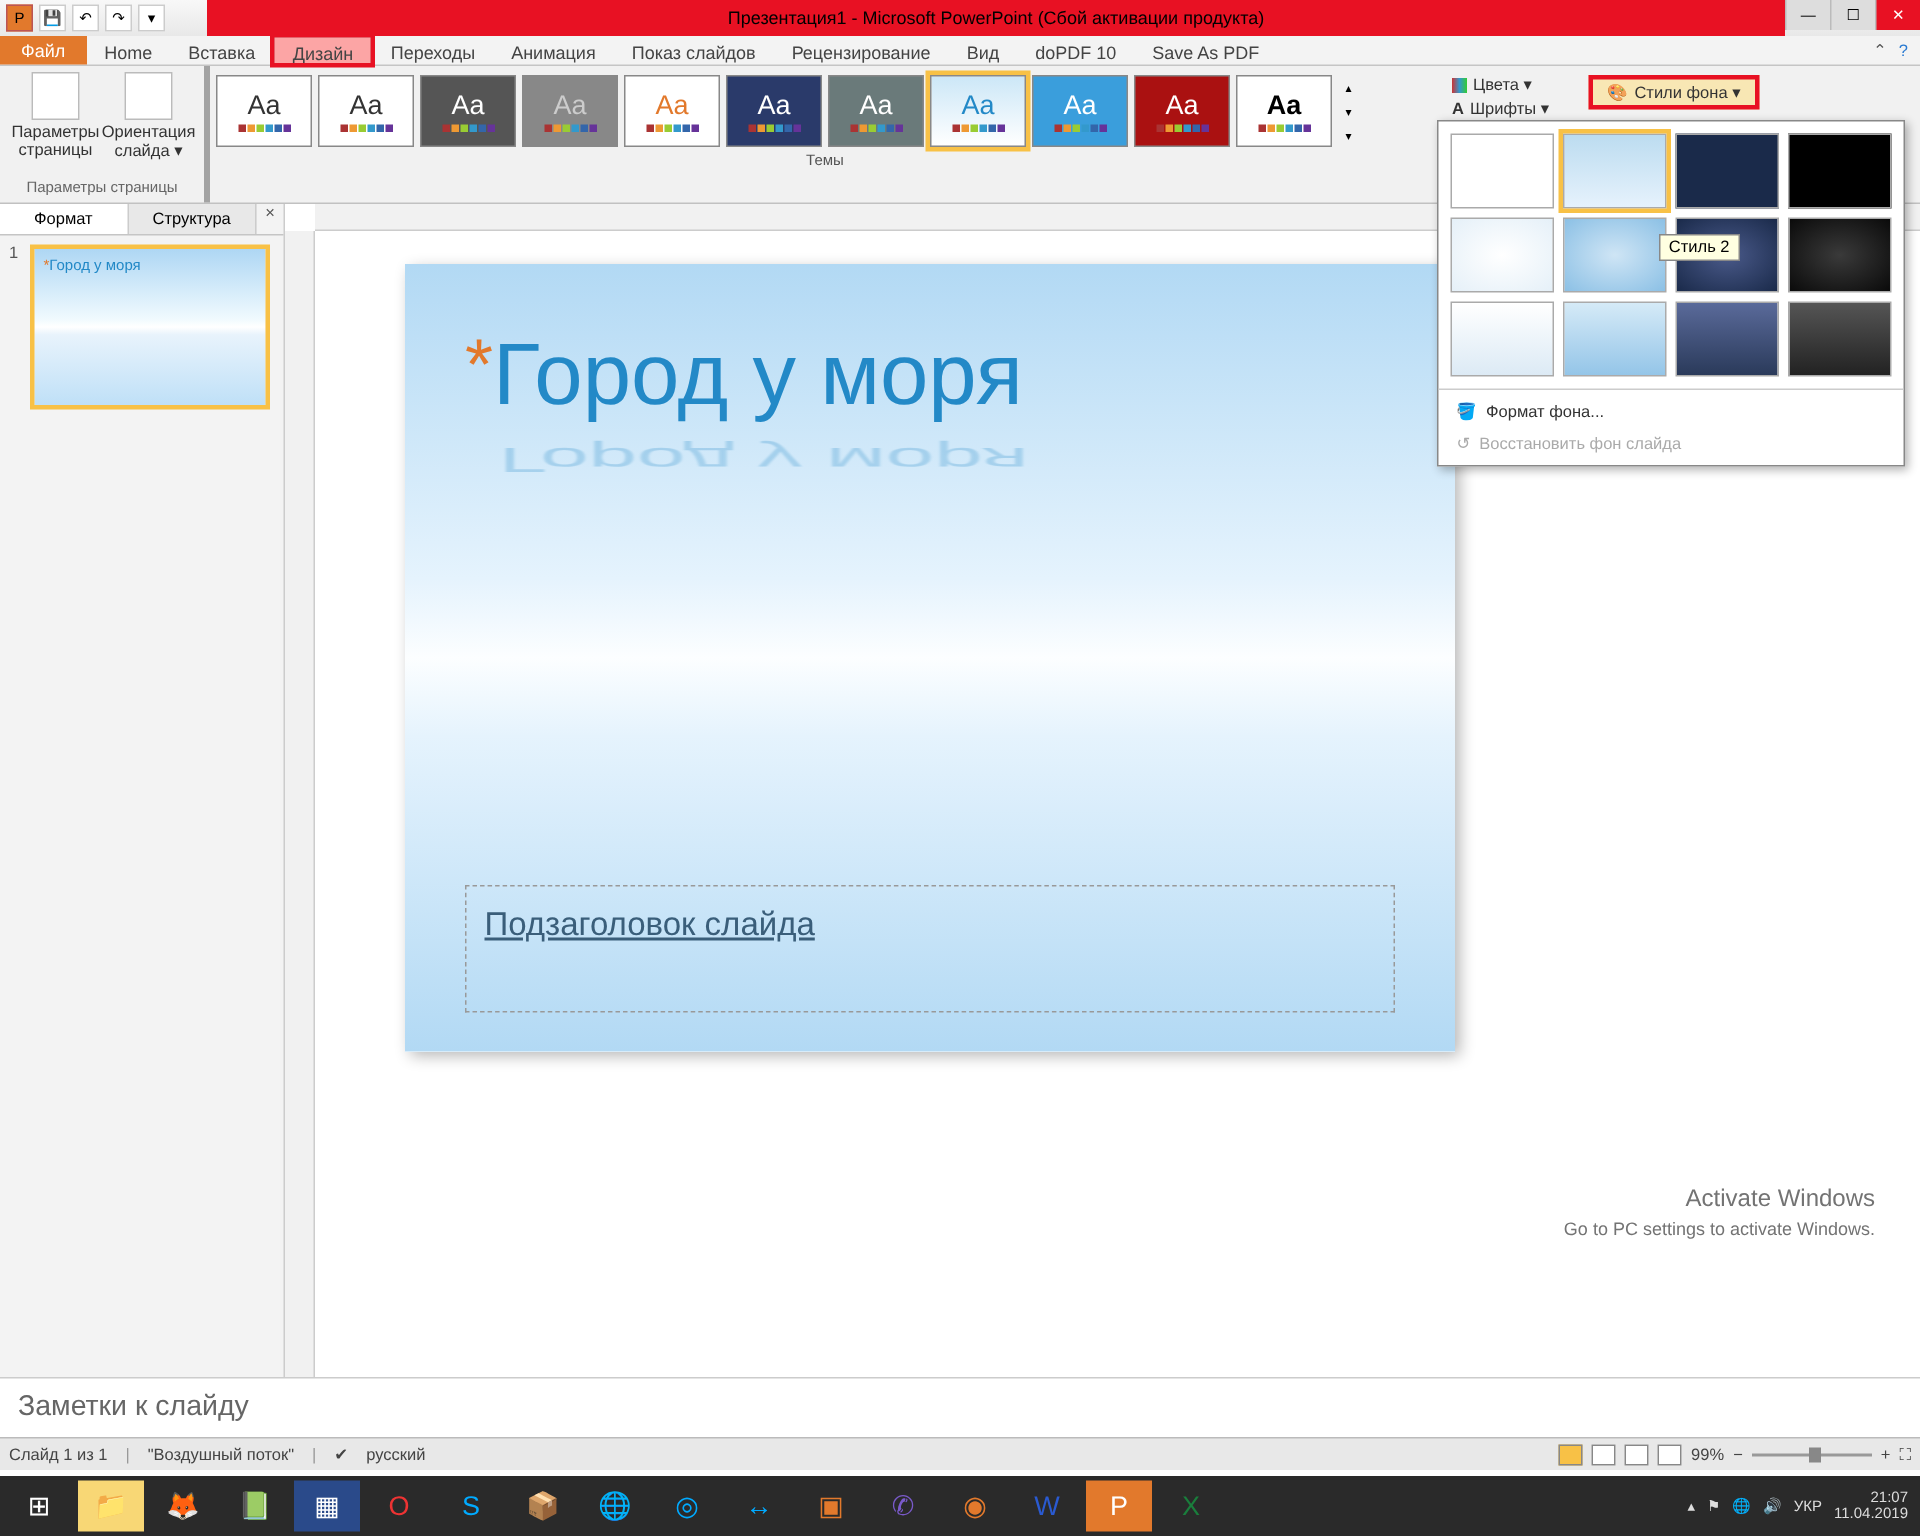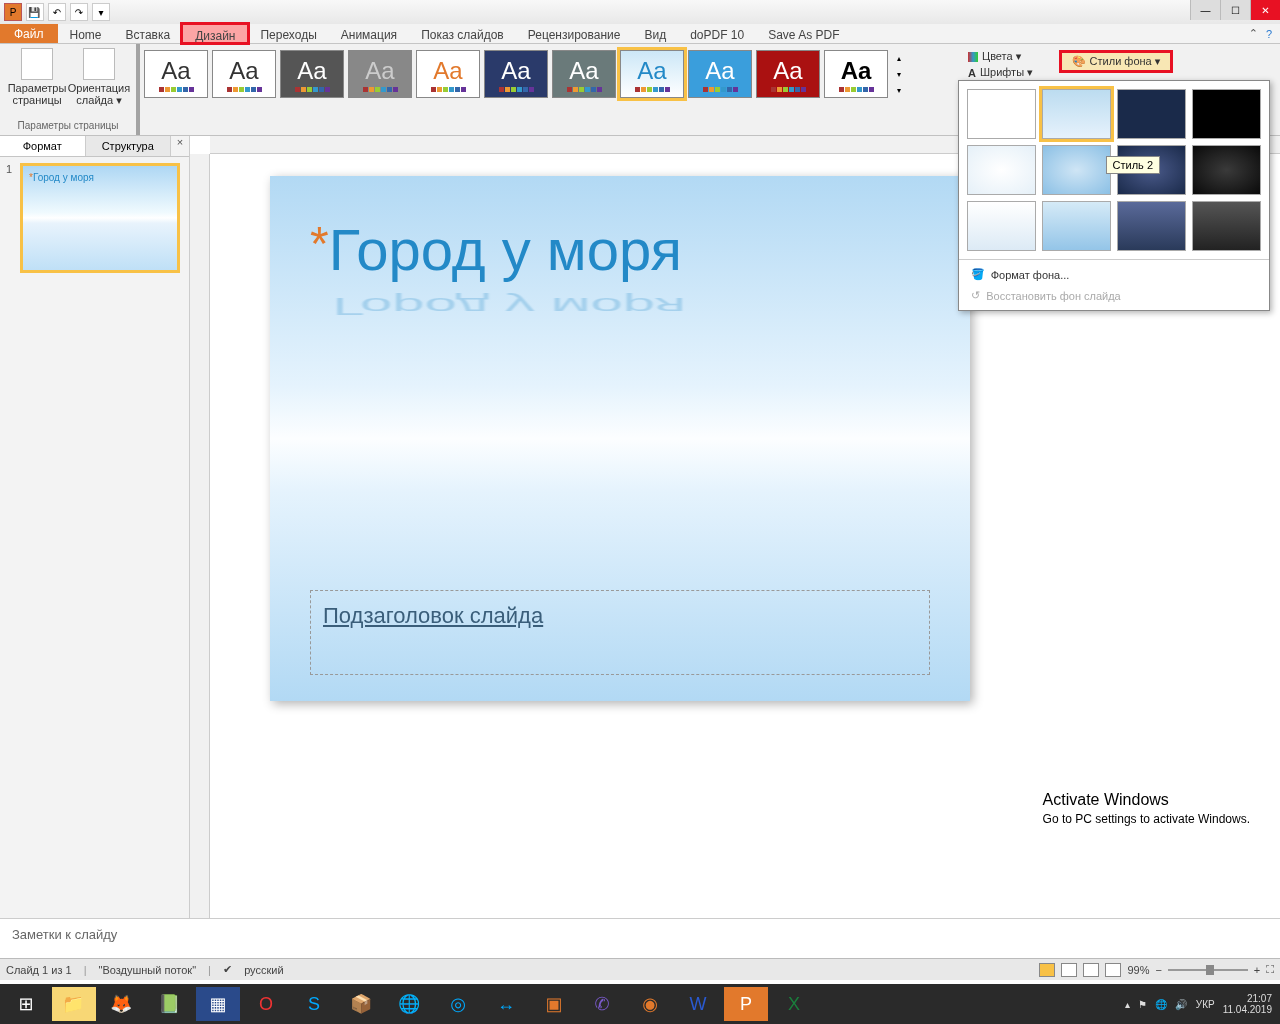--- a/index.html
+++ b/index.html
@@ -29,21 +29,21 @@
 .rgroup-label { font-size: 10px; color: #666; margin-top: auto; text-align: center; }
 .rg-btn { display: flex; flex-direction: column; align-items: center; gap: 2px; font-size: 11px; color: #333; width: 60px; }
 .rg-ico { width: 32px; height: 32px; border: 1px solid #bbb; background: #fff; }
 .rg-row { display: flex; gap: 2px; }
 
 
 .themes-wrap { flex: 1; display: flex; flex-direction: column; }
 .themes-row { display: flex; gap: 4px; padding: 6px 4px; }
 .theme-thumb { width: 64px; height: 48px; border: 1px solid #888; background: #fff; display: flex; flex-direction: column; align-items: center; justify-content: center; }
 .theme-thumb.sel { outline: 3px solid #f8c146; }
-.theme-thumb .aa { font-size: 24px; font-weight: 400; }
+.theme-thumb .aa { font-size: 18px; font-weight: 400; }
 .theme-thumb .dots { display: flex; gap: 1px; margin-top: 2px; }
 .theme-thumb .dots i { width: 5px; height: 5px; display: block; }
 .themes-footer { text-align: center; font-size: 10px; color: #555; margin-top: -2px; }
 
 .right-panel { width: 320px; display: flex; }
 .right-col { display: flex; flex-direction: column; gap: 3px; padding: 6px 8px; font-size: 11px; color: #333; }
 .right-item { display: flex; align-items: center; gap: 4px; }
 .color-sw { width: 10px; height: 10px; background: linear-gradient(90deg,#c33,#39c,#3c3); }
 .styles-btn { border: 3px solid #e81123; padding: 2px 10px; background: #f8e7b4; font-size: 11px; display: flex; align-items: center; gap: 4px; }
 
@@ -74,50 +74,51 @@
 .canvas-wrap { flex: 1; background: #fff; position: relative; overflow: hidden; }
 .ruler-h { height: 18px; background: #f1f1f1; border-bottom: 1px solid #ccc; margin-left: 20px; font-size: 8px; color: #666; display: flex; align-items: center; padding-left: 50px; letter-spacing: 20px; }
 .ruler-v { position: absolute; left: 0; top: 18px; bottom: 0; width: 20px; background: #f1f1f1; border-right: 1px solid #ccc; }
 .slide-area { position: absolute; left: 80px; top: 40px; }
 .slide { width: 700px; height: 525px; background: linear-gradient(#b2d9f4 0%, #e5f3fd 40%, #fcfeff 50%, #e5f3fd 60%, #b2d9f4 100%); box-shadow: 3px 3px 10px rgba(0,0,0,.3); padding: 40px; }
 .slide-title { font-size: 58px; color: #2389c7; font-family: 'Segoe UI Light', 'Segoe UI', sans-serif; font-weight: 300; }
 .slide-title .ast { color: #e2792c; font-size: 48px; vertical-align: top; }
 .title-shadow { font-size: 58px; color: #2389c7; opacity: .25; transform: scaleY(-.4); margin-top: -10px; filter: blur(1px); }
 .sub-box { margin-top: 250px; border: 1px dashed #999; padding: 12px; font-size: 22px; color: #3a5e7a; height: 85px; text-decoration: underline; }
 
-.notes { height: 40px; background: #fff; border-top: 1px solid #ccc; padding: 8px 12px; font-size: 13px; color: #666; }
+.notes { height: 40px; background: #fff; border-top: 1px solid #ccc; padding: 8px 12px; font-size: 19px; color: #666; }
 
 
 .statusbar { height: 22px; background: #e8e8e8; border-top: 1px solid #bbb; display: flex; align-items: center; font-size: 11px; color: #444; padding: 0 6px; gap: 12px; }
 .statusbar .sep { color: #999; }
 .status-right { margin-left: auto; display: flex; align-items: center; gap: 6px; }
 .view-btn { width: 16px; height: 14px; border: 1px solid #888; background: #fff; }
 .view-btn.active { background: #f8c146; }
 .zoom-slider { width: 80px; height: 2px; background: #999; position: relative; }
 .zoom-slider::after { content:''; position: absolute; left: 48%; top: -4px; width: 8px; height: 10px; background: #888; }
 
-.watermark { position: absolute; right: 30px; bottom: 90px; color: #000000; font-size: 12px; text-align: left; line-height: 1.4; }
+.watermark { position: absolute; right: 30px; bottom: 90px; color: #737373; font-size: 12px; text-align: right; line-height: 1.4; }
 
 
 .taskbar { position: absolute; bottom: 0; left: 0; right: 0; height: 40px; background: #2a2a2a; display: flex; align-items: center; padding: 0 4px; gap: 4px; }
 .tb-btn { width: 44px; height: 34px; display: flex; align-items: center; justify-content: center; background: #2a2a2a; font-size: 18px; }
 .tb-tray { margin-left: auto; display: flex; align-items: center; gap: 8px; color: #ddd; font-size: 10px; padding-right: 4px; }
 .tb-time { text-align: right; line-height: 1.1; }
 </style>
 </head>
 <body>
 
 <div class="titlebar">
   <div class="qat">
     <div class="qat-btn orange">P</div>
     <div class="qat-btn">💾</div>
     <div class="qat-btn">↶</div>
     <div class="qat-btn">↷</div>
     <div class="qat-btn">▾</div>
   </div>
+  <div class="titlebar-red">Презентация1 - Microsoft PowerPoint (Сбой активации продукта)</div>
   <div class="win-controls">
     <div class="win-btn">—</div>
     <div class="win-btn">☐</div>
     <div class="win-btn close">✕</div>
   </div>
 </div>
 
 <div class="ribbon-tabs">
   <div class="file-tab">Файл</div>
   <div class="rtab">Home</div>
@@ -276,20 +277,21 @@
             <i style="background:#36a"></i>
             <i style="background:#639"></i>
           </span>
         </div>
       <div style="width:14px;display:flex;flex-direction:column;justify-content:space-around;">
         <span style="font-size:8px;text-align:center;">▴</span>
         <span style="font-size:8px;text-align:center;">▾</span>
         <span style="font-size:8px;text-align:center;">▾</span>
       </div>
     </div>
+    <div class="themes-footer">Темы</div>
   </div>
 
   <div class="right-panel">
     <div class="right-col">
       <div class="right-item">
           <span class="color-sw"></span>
           <span>Цвета ▾</span>
         </div>
       <div class="right-item">
           <span style="font-weight:bold;">A</span>

